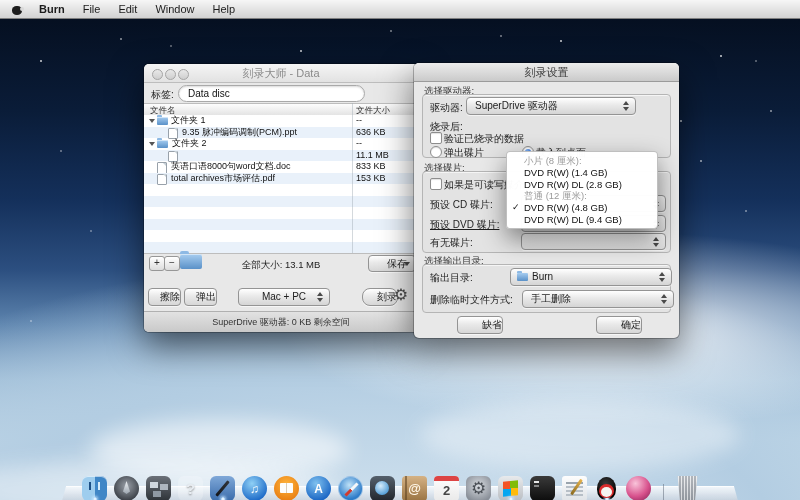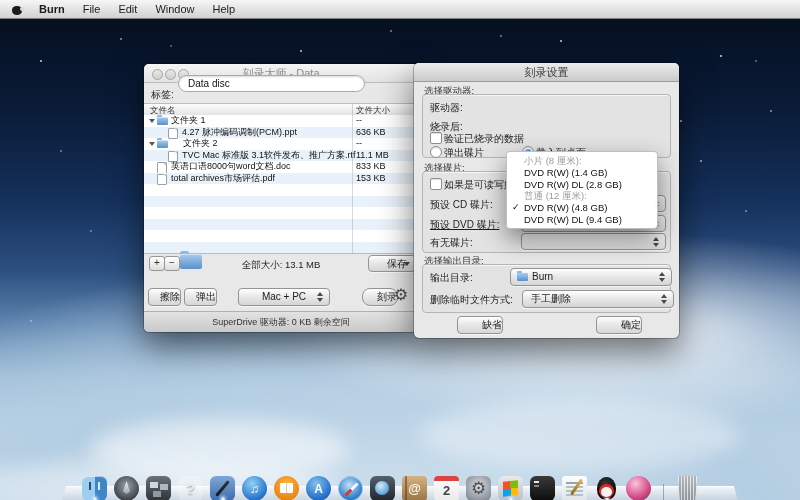--- a/index.html
+++ b/index.html
@@ -62,21 +62,21 @@
   .stepper::after{content:"";position:absolute;left:0;bottom:0;border-left:3.5px solid transparent;border-right:3.5px solid transparent;border-top:4px solid #4a4a4a;}
   .grouplabel{position:absolute;font-size:9.5px;color:#333;}
   .groupbox{position:absolute;border:1px solid #b5b5b5;border-radius:4px;background:rgba(0,0,0,.02);box-shadow:inset 0 1px 0 rgba(255,255,255,.65);}
   .ctl-label{position:absolute;font-size:10px;color:#1e1e1e;white-space:nowrap;}
   .checkbox{position:absolute;width:10px;height:10px;background:#fff;border:1px solid #8d8d8d;border-radius:2px;box-shadow:inset 0 1px 1px rgba(0,0,0,.12);}
   .radio{position:absolute;width:10px;height:10px;background:#fff;border:1px solid #8d8d8d;border-radius:50%;box-shadow:inset 0 1px 1px rgba(0,0,0,.12);}
   .radio.sel::before{content:"";position:absolute;left:2px;top:2px;width:6px;height:6px;border-radius:50%;background:radial-gradient(circle at 35% 30%,#7fb0f2,#1e5fd0);}
 
   
   #win-data{left:128px;top:64px;width:274px;height:268px;z-index:10;}
-  #tag-field{position:absolute;left:34px;top:11px;width:176px;height:15px;background:#fff;border:1px solid #a9a9a9;border-radius:9px;
+  #tag-field{position:absolute;left:34px;top:21px;width:176px;height:15px;background:#fff;border:1px solid #a9a9a9;border-radius:9px;
     font-size:10px;line-height:15px;padding-left:9px;color:#111;box-shadow:inset 0 1px 2px rgba(0,0,0,.15);}
   #list-header{position:absolute;left:0;top:39px;width:274px;height:11px;background:linear-gradient(#fdfdfd,#e4e4e4);
     border-top:1px solid #bdbdbd;border-bottom:1px solid #b3b3b3;font-size:8.5px;color:#333;}
   #file-list{position:absolute;left:0;top:51px;width:274px;height:138px;background:#fff;overflow:hidden;}
   .file-row{position:relative;height:11.5px;line-height:11.5px;font-size:9px;color:#111;white-space:nowrap;}
   .file-row:nth-child(even){background:#e9f1fa;}
   .col-divider{position:absolute;left:208px;top:39px;height:150px;width:1px;background:rgba(160,170,180,.45);}
   .disclosure{position:absolute;top:3.5px;width:0;height:0;border-left:3.5px solid transparent;border-right:3.5px solid transparent;border-top:4.5px solid #555;}
   .folder-sm{position:absolute;top:2px;width:11px;height:7.5px;border-radius:1px;background:linear-gradient(#a7cdf0,#5a91c8);box-shadow:inset 0 1px 0 rgba(255,255,255,.5);}
   .folder-sm::before{content:"";position:absolute;left:0;top:-1.8px;width:4.5px;height:2px;background:#8db9e4;border-radius:1px 1px 0 0;}
@@ -208,32 +208,31 @@
     </div>
     <div id="file-list">
         <div class="file-row">
           <span class="disclosure" style="left: 5px;"></span>
           <span class="folder-sm" style="left: 13px;"></span>
           <span class="row-name" style="left: 27px;">文件夹 1</span>
           <span class="row-size">--</span>
         </div>
         <div class="file-row">
           <span class="doc-sm" style="left: 24px;"></span>
-          <span class="row-name" style="left: 38px;">4.27 脉冲编码调制(PCM).ppt</span>
+          <span class="row-name" style="left: 38px;">9.35 脉冲编码调制(PCM).ppt</span>
           <span class="row-size">636 KB</span>
         </div>
         <div class="file-row">
           <span class="disclosure" style="left: 5px;"></span>
           <span class="folder-sm" style="left: 13px;"></span>
-          <span class="row-name" style="left: 39px;">文件夹 2</span>
+          <span class="row-name" style="left: 28px;">文件夹 2</span>
           <span class="row-size">--</span>
         </div>
         <div class="file-row">
           <span class="doc-sm" style="left: 24px;"></span>
-          <span class="row-name" style="left: 38px;">TVC Mac 标准版 3.1软件发布、推广方案.rtf</span>
           <span class="row-size">11.1 MB</span>
         </div>
         <div class="file-row">
           <span class="doc-sm" style="left: 13px;"></span>
           <span class="row-name" style="left: 27px;">英语口语8000句word文档.doc</span>
           <span class="row-size">833 KB</span>
         </div>
         <div class="file-row">
           <span class="doc-sm" style="left: 13px;"></span>
           <span class="row-name" style="left: 27px;">total archives市场评估.pdf</span>
@@ -265,20 +264,24 @@
   </div>
 
   <div class="window" id="win-settings">
     <div class="titlebar">
       <span>刻录设置</span>
     </div>
 
     <div class="grouplabel" style="left:10px;top:22px;">选择驱动器:</div>
     <div class="groupbox" style="left:8px;top:31px;width:247px;height:62px;"></div>
     <div class="ctl-label" style="left:16px;top:38px;">驱动器:</div>
+    <div class="popup" id="sw-drive-dd">
+      <span>SuperDrive 驱动器</span>
+      <span class="stepper"></span>
+    </div>
     <div class="ctl-label" style="left:16px;top:57px;">烧录后:</div>
     <div class="checkbox" style="left:16px;top:69px;"></div>
     <div class="ctl-label" style="left:30px;top:69px;">验证已烧录的数据</div>
     <div class="radio" style="left:16px;top:83px;"></div>
     <div class="ctl-label" style="left:30px;top:83px;">弹出碟片</div>
     <div class="radio sel" style="left:108px;top:83px;"></div>
     <div class="ctl-label" style="left:122px;top:83px;">载入到桌面</div>
 
     <div class="grouplabel" style="left:10px;top:99px;">选择碟片:</div>
     <div class="groupbox" style="left:8px;top:108px;width:247px;height:80px;"></div>

